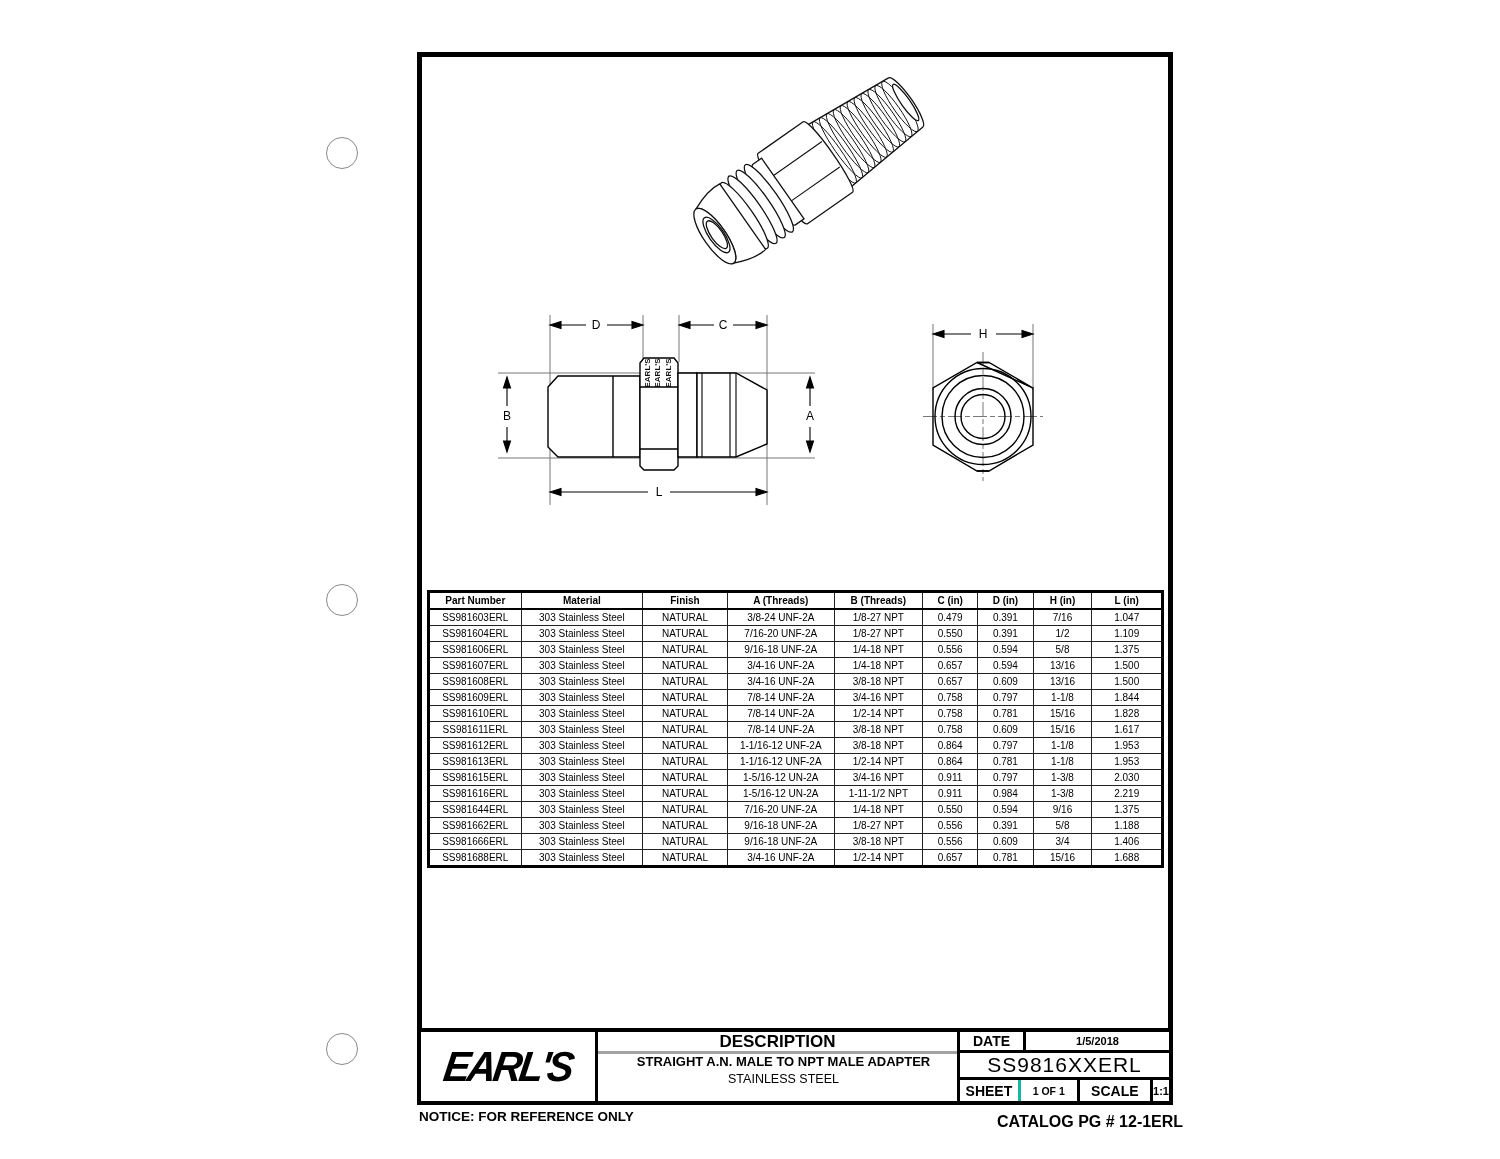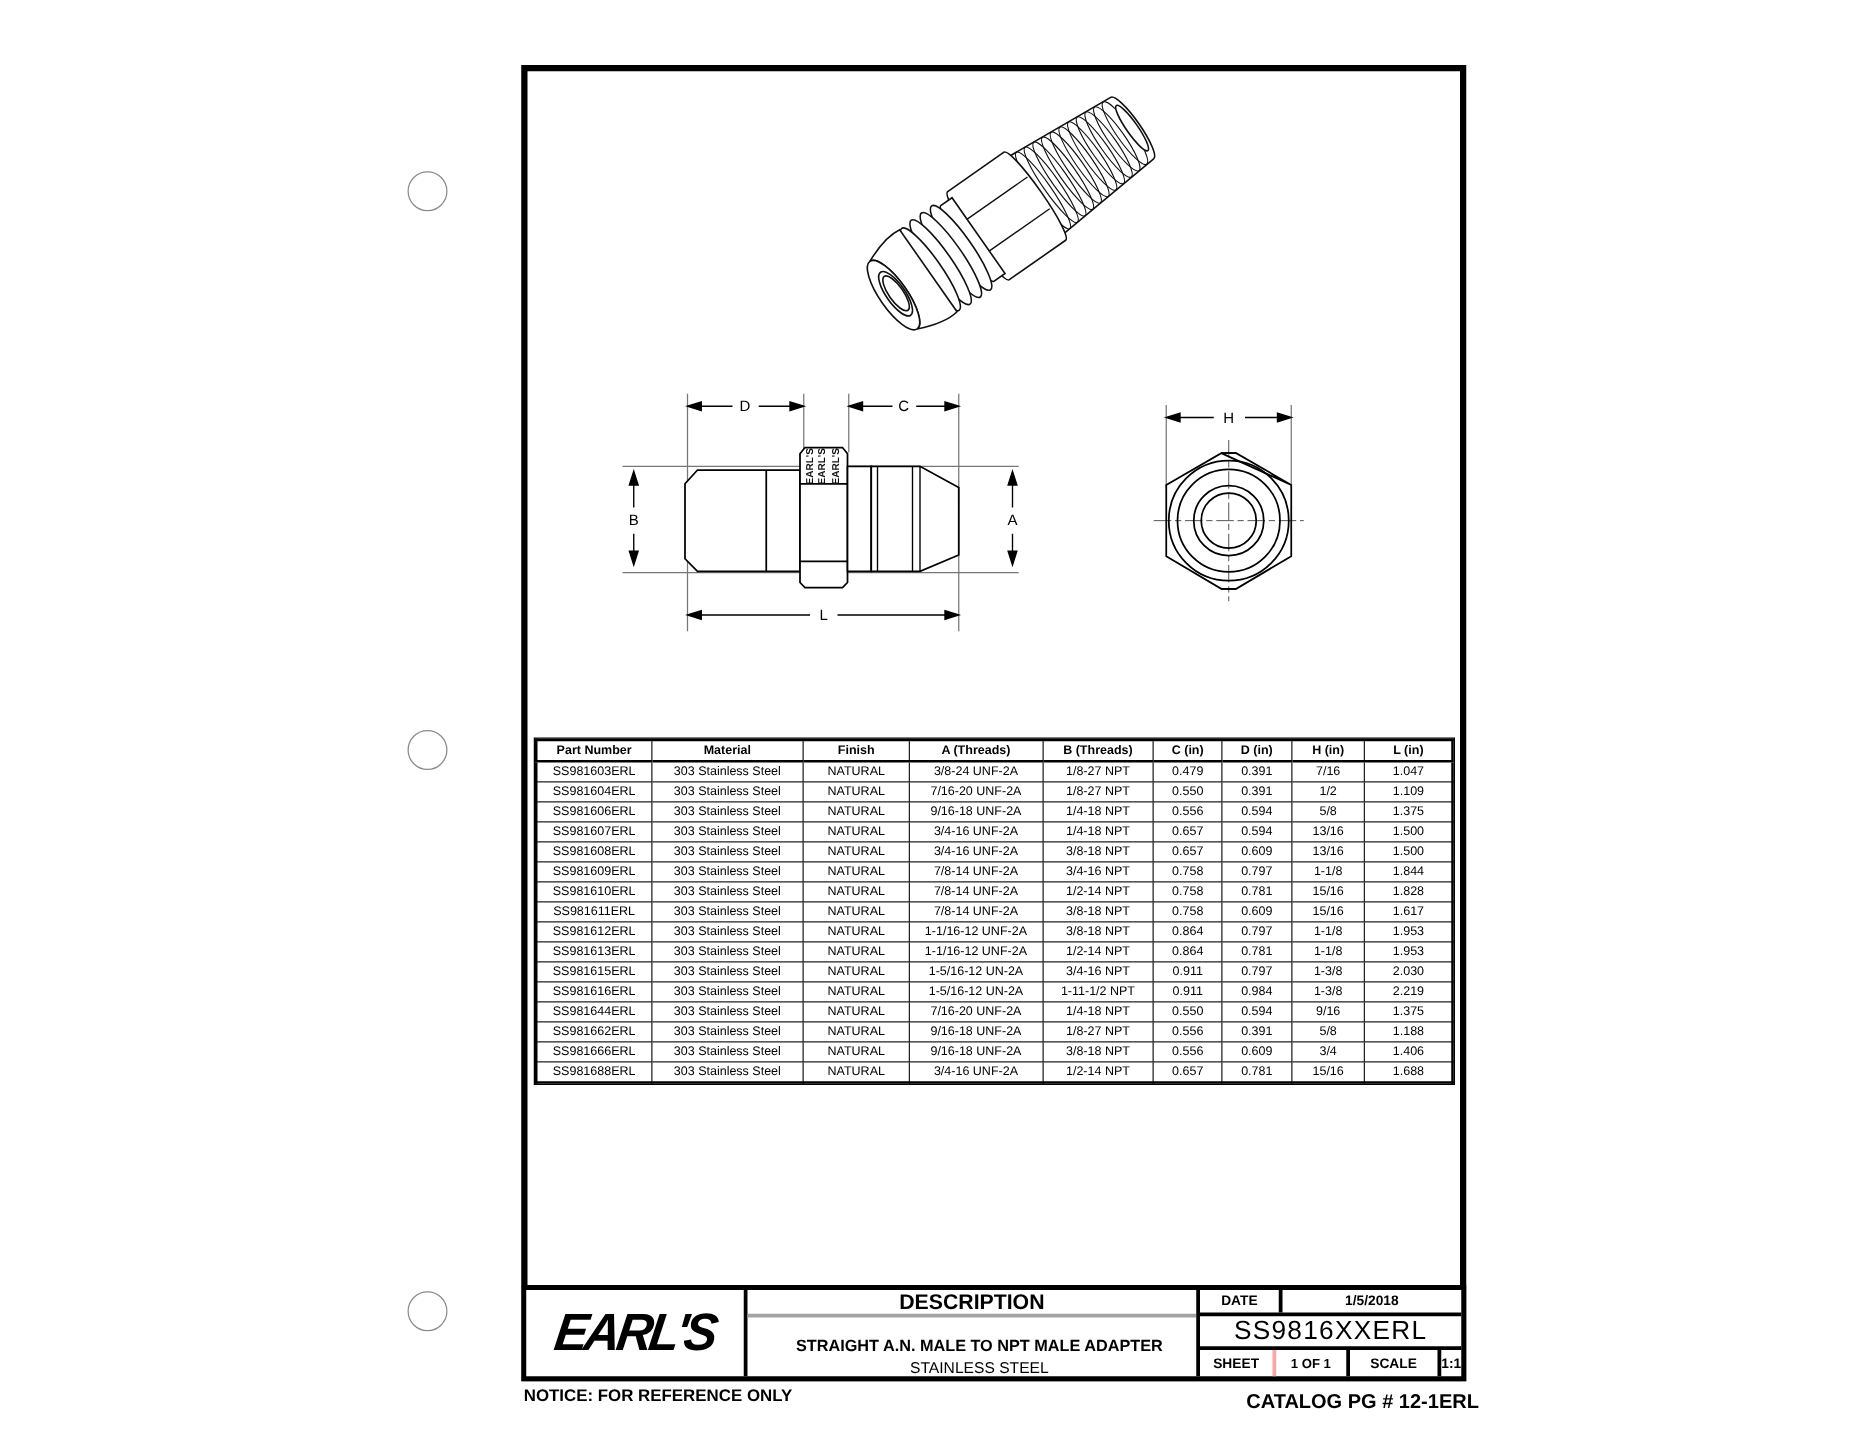--- a/index.html
+++ b/index.html
@@ -19,35 +19,35 @@
   #spec-table{border:2px solid #000;outline:1px solid #000;margin-top:24px;}
   
   .title-block{position:absolute;left:417px;top:1028px;width:756px;height:77px;box-sizing:border-box;
                border:4px solid #000;display:flex;background:#fff;}
   .tb-logo-cell{width:177px;border-right:3px solid #000;display:flex;align-items:center;justify-content:center;box-sizing:border-box;}
   .logo-text{font-size:40px;font-weight:bold;font-style:italic;letter-spacing:-3px;
              transform:skewX(-8deg) scaleY(1.05);white-space:nowrap;}
   .tb-mid{flex:1;display:flex;flex-direction:column;box-sizing:border-box;}
   .tb-mid-header{height:22px;border-bottom:3px solid #a3a3a3;display:flex;align-items:center;justify-content:center;
                  font-weight:bold;font-size:17px;box-sizing:border-box;}
-  .tb-mid-body{flex:1;display:flex;flex-direction:column;align-items:center;justify-content:flex-end;gap:3px;margin-left:12px;}
+  .tb-mid-body{flex:1;display:flex;flex-direction:column;align-items:center;justify-content:flex-start;gap:3px;margin-left:12px;}
   .desc-line1{font-weight:bold;font-size:13px;}
   .desc-line2{font-weight:normal;font-size:12.5px;}
   .tb-right{width:212px;border-left:3px solid #000;display:flex;flex-direction:column;box-sizing:border-box;}
   .tb-row{display:flex;box-sizing:border-box;}
   .tb-row-date{height:22px;border-bottom:3px solid #000;}
   .tb-row-part{flex:1;border-bottom:3px solid #000;align-items:center;justify-content:center;}
   .tb-row-sheet{height:22px;}
   .tb-cell{display:flex;align-items:center;justify-content:center;box-sizing:border-box;}
-  .tb-label{font-weight:bold;font-size:11px;}
+  .tb-label{font-weight:bold;font-size:14px;}
   .tb-value{font-weight:bold;font-size:11px;}
   .cell-date-label{width:66px;border-right:3px solid #000;}
   .cell-date-value{flex:1;}
   .part-number-text{font-size:21px;letter-spacing:1px;}
-  .cell-sheet-label{width:62px;border-right:3px solid #fca5a5;}
+  .cell-sheet-label{width:62px;border-right:3px solid #14b8a6;}
   .cell-sheet-value{width:60px;border-right:3px solid #000;font-size:10.5px;}
   .cell-scale-label{width:75px;border-right:3px solid #000;}
   .cell-scale-value{flex:1;}
   .notice-text{position:absolute;left:419px;top:1109px;font-weight:bold;font-size:13.5px;}
   .catalog-text{position:absolute;left:997px;top:1113px;width:170px;text-align:left;font-weight:bold;font-size:16px;white-space:nowrap;}
 </style>
 </head>
 <body>
 
 <div id="canvas">

